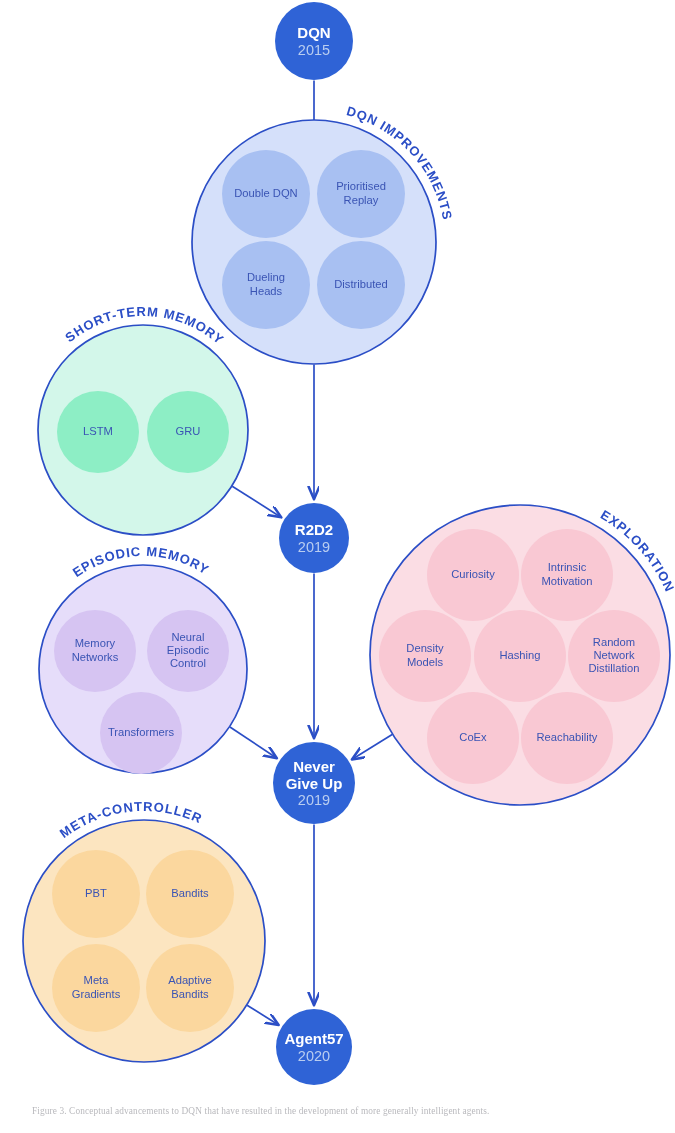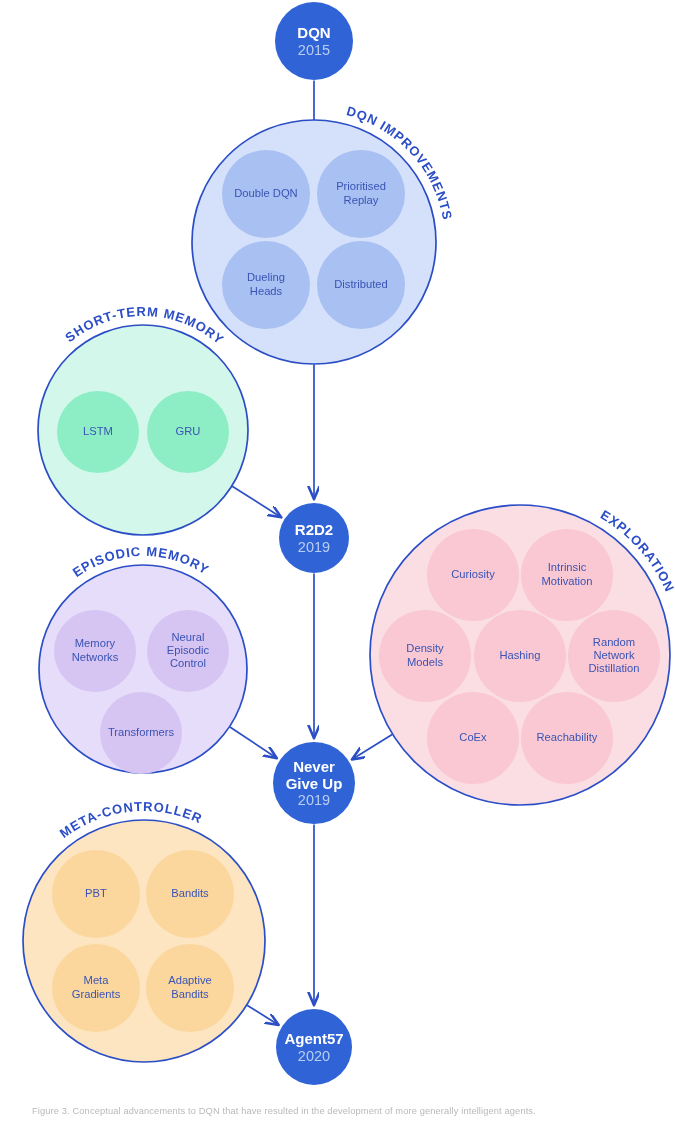--- a/index.html
+++ b/index.html
@@ -68,21 +68,21 @@
   .connector {
     stroke: #2b4ec6;
     stroke-width: 1.7;
     fill: none;
   }
   .caption {
     position: absolute;
     left: 32px;
     top: 1105px;
     width: 620px;
-    font-family: Liberation Sans, sans-serif;
+    font-family: Liberation Serif, serif;
     font-size: 9.3px;
     color: #b9b9bd;
     letter-spacing: 0.12px;
     line-height: 1.3;
   }
 </style>
 </head>
 <body>
 
 <div id="diagram-root">

